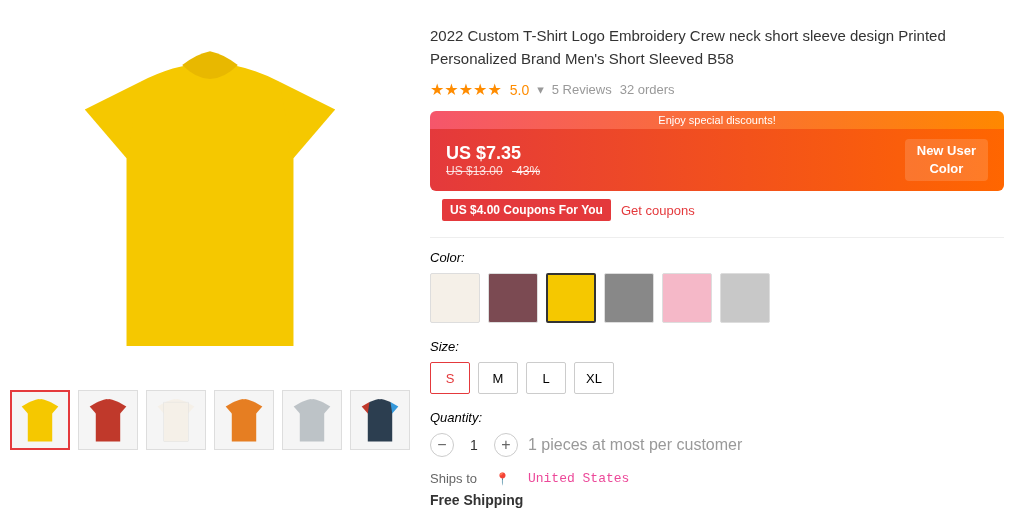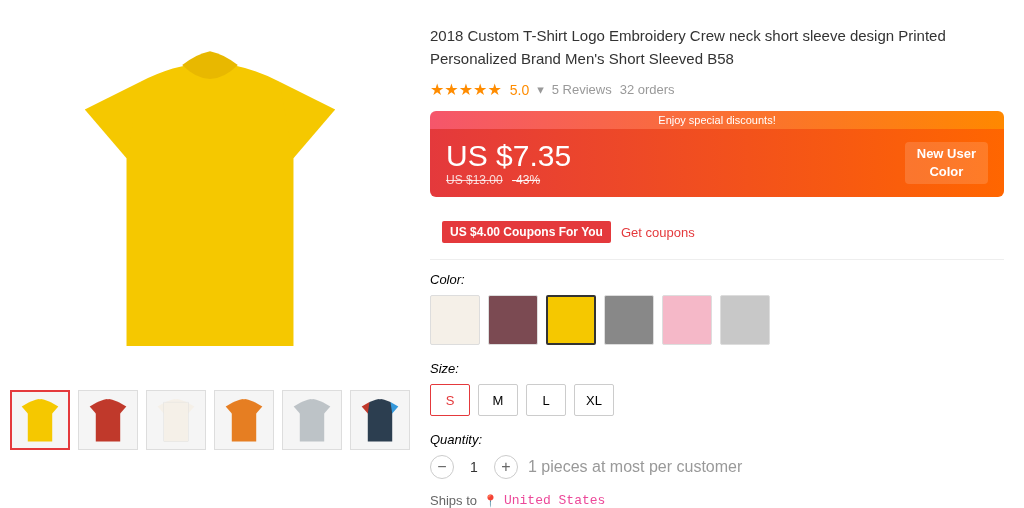--- a/index.html
+++ b/index.html
@@ -11,46 +11,46 @@
     .thumbnails { display: flex; gap: 8px; margin-top: 10px; }
     .thumb { width: 60px; height: 60px; border: 1px solid #ddd; overflow: hidden; display: flex; align-items: center; justify-content: center; cursor: pointer; background: #f5f5f5; }
     .thumb.active { border: 2px solid #e4393c; }
     .thumb svg { width: 48px; height: 48px; }
     .right-panel { flex: 1; padding-top: 5px; }
     .product-title { font-size: 15px; color: #333; line-height: 1.5; margin-bottom: 10px; }
     .rating-row { display: flex; align-items: center; gap: 8px; margin-bottom: 12px; }
     .stars { color: #ff8c00; font-size: 16px; }
     .rating-num { color: #ff8c00; font-size: 14px; }
     .reviews, .orders { color: #999; font-size: 13px; }
-    .price-banner { border-radius: 6px; overflow: hidden; margin-bottom: 24px; }
+    .price-banner { border-radius: 6px; overflow: hidden; margin-bottom: 8px; }
     .banner-top { background: linear-gradient(90deg, #f5566b, #ff8800); text-align: center; color: white; font-size: 11px; padding: 3px; }
     .banner-body { background: linear-gradient(90deg, #e4393c, #ff6600); padding: 10px 16px; display: flex; align-items: center; justify-content: space-between; }
     .price-main { color: #fff; }
-    .price-current { font-size: 30px; font-weight: normal; display: block; }
+    .price-current { font-size: 18px; font-weight: bold; display: block; }
     .price-original { font-size: 12px; color: rgba(255,255,255,0.8); }
     .price-original span { text-decoration: line-through; margin-right: 6px; }
     .discount { color: rgba(255,255,255,0.9); font-size: 12px; }
     .new-user-bonus { background: rgba(255,255,255,0.15); border-radius: 4px; padding: 3px 12px; text-align: center; }
     .new-user-bonus span { color: #fff; font-size: 13px; font-weight: bold; line-height: 1.4; display: block; }
     .coupon-row { display: flex; align-items: center; gap: 10px; margin-bottom: 16px; padding-left: 12px; }
     .coupon-badge { background: #e4393c; color: #fff; font-size: 12px; padding: 4px 8px; border-radius: 2px; font-weight: bold; }
     .get-coupons { color: #e4393c; font-size: 13px; cursor: pointer; text-decoration: none; }
     .divider { border: none; border-top: 1px solid #eee; margin: 12px 0; }
     .section-label { font-size: 13px; color: #000000; margin-bottom: 8px; font-style: italic; }
     .color-options { display: flex; gap: 8px; margin-bottom: 16px; flex-wrap: wrap; }
     .color-swatch { width: 50px; height: 50px; border: 1px solid #ddd; cursor: pointer; border-radius: 2px; }
     .color-swatch.selected { border: 2px solid #333; }
     .size-options { display: flex; gap: 8px; margin-bottom: 16px; }
     .size-btn { width: 40px; height: 32px; border: 1px solid #ccc; background: #fff; cursor: pointer; font-size: 13px; border-radius: 2px; display: flex; align-items: center; justify-content: center; }
     .size-btn.selected { border-color: #e4393c; color: #e4393c; }
     .quantity-row { display: flex; align-items: center; gap: 10px; margin-bottom: 14px; }
     .qty-btn { width: 24px; height: 24px; border: 1px solid #ccc; background: #fff; cursor: pointer; font-size: 16px; display: flex; align-items: center; justify-content: center; border-radius: 50%; color: #666; }
     .qty-value { font-size: 14px; min-width: 20px; text-align: center; }
     .qty-note { color: #999; font-size: 16px; }
-    .ships-row { display: flex; align-items: flex-end; gap: 6px; color: #666; font-size: 13px; }
+    .ships-row { display: flex; align-items: flex-end; gap: 18px; color: #666; font-size: 13px; margin-bottom: 6px; }
     .ships-row a { color: #ec4899; text-decoration: none; font-family: Liberation Mono, monospace; }
     .free-shipping { font-size: 14px; font-weight: bold; color: #333; }
     .location-icon { color: #999; font-size: 12px; }
   </style>
 </head>
 <body>
 
 <div class="container">
 
   <div class="left-panel">
@@ -122,21 +122,21 @@
               <path d="M3,12 L12,7 L17,17 L10,20Z" fill="#c0392b"></path>
               <path d="M45,12 L36,7 L31,17 L38,20Z" fill="#3498db"></path>
               <path d="M12,7 Q24,2 24,4 Q24,2 36,7 L38,20 L38,52 L10,52 L10,20Z" fill="#2c3e50"></path>
             </g>
         </svg>
       </div>
     </div>
   </div>
 
   <div class="right-panel">
-    <div class="product-title">2018 Custom T-Shirt Logo Embroidery Crew neck short sleeve design Printed Personalized Brand Men's Short Sleeved B58</div>
+    <div class="product-title">2022 Custom T-Shirt Logo Embroidery Crew neck short sleeve design Printed Personalized Brand Men's Short Sleeved B58</div>
 
     <div class="rating-row">
       <span class="stars">★★★★★</span>
       <span class="rating-num">5.0</span>
       <span style="color:#999;font-size:13px;">▾</span>
       <span class="reviews">5 Reviews</span>
       <span class="orders">32 orders</span>
     </div>
 
     <div class="price-banner">

